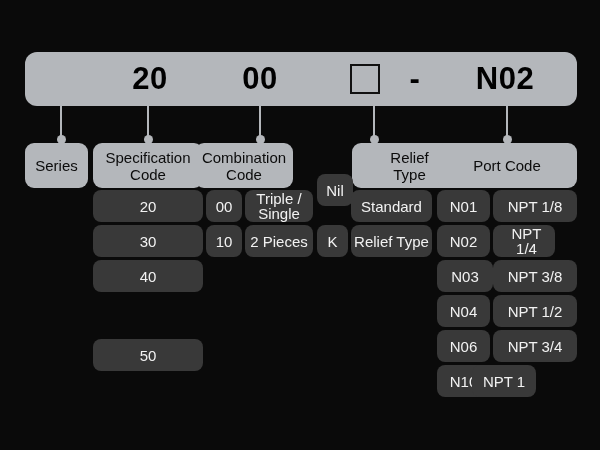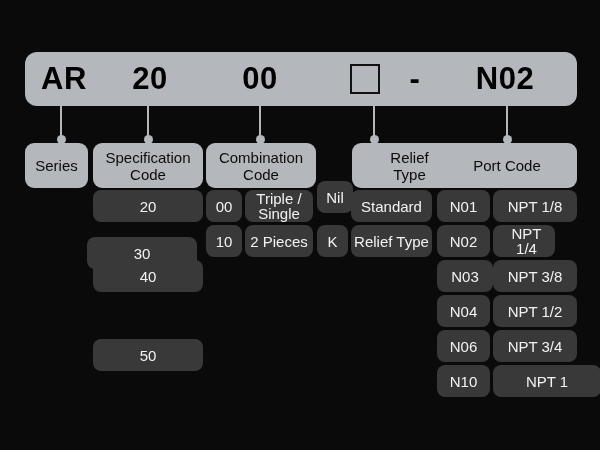--- a/index.html
+++ b/index.html
@@ -81,21 +81,20 @@
     white-space:pre-line;
   }
   .opt.two-line{ line-height:15px; }
 </style>
 </head>
 <body>
 
 <div id="stage">
 
   <div class="code-bar" id="code-bar">
-      <div class="code-seg" style="left: 0px; width: 78px;">AR</div>
       <div class="code-seg" style="left: 85px; width: 80px;">20</div>
       <div class="code-seg" style="left: 195px; width: 80px;">00</div>
       <div class="code-seg" style="left: 320px; width: 40px;">
         <span class="code-box"></span>
       </div>
       <div class="code-seg" style="left: 375px; width: 30px;">-</div>
       <div class="code-seg" style="left: 430px; width: 100px;">N02</div>
     </div>
 
   <div id="connectors">
@@ -108,48 +107,48 @@
       <div class="conn-line" style="left: 373px; top: 106px; height: 34px;"></div>
       <div class="conn-dot" style="left: 369.5px; top: 135px;"></div>
       <div class="conn-line" style="left: 506px; top: 106px; height: 34px;"></div>
       <div class="conn-dot" style="left: 502.5px; top: 135px;"></div>
     </div>
 
   <div id="headers">
       <div class="hdr" style="left: 25px; width: 63px;">Series</div>
       <div class="hdr" style="left: 93px; width: 110px;">Specification
 Code</div>
-      <div class="hdr" style="left: 206px; width: 110px;">Combination
+      <div class="hdr" style="left: 195px; width: 98px;">Combination
 Code</div>
       <div class="hdr" style="left: 317px; width: 115px; margin-left: 35px;">Relief
 Type</div>
       <div class="hdr" style="left: 437px; width: 140px;">Port Code</div>
     </div>
 
   <div id="options">
       <div class="opt" style="left: 93px; width: 110px; top: 190px;">20</div>
-      <div class="opt" style="left: 87px; width: 110px; top: 225px; margin-top: 12px;">30</div>
+      <div class="opt" style="left: 93px; width: 110px; top: 225px;">30</div>
       <div class="opt" style="left: 93px; width: 110px; top: 260px;">40</div>
       <div class="opt" style="left: 93px; width: 110px; top: 295px; margin-top: 44px;">50</div>
       <div class="opt" style="left: 206px; width: 36px; top: 190px;">00</div>
       <div class="opt two-line" style="left: 245px; width: 68px; top: 190px;">Triple /
 Single</div>
       <div class="opt" style="left: 206px; width: 36px; top: 225px;">10</div>
       <div class="opt two-line" style="left: 245px; width: 68px; top: 225px;">2 Pieces</div>
-      <div class="opt" style="left: 317px; width: 36px; top: 181px;">Nil</div>
+      <div class="opt" style="left: 317px; width: 36px; top: 174px;">Nil</div>
       <div class="opt two-line" style="left: 351px; width: 81px; top: 190px;">Standard</div>
       <div class="opt" style="left: 317px; width: 31px; top: 225px;">K</div>
       <div class="opt two-line" style="left: 351px; width: 81px; top: 225px;">Relief Type</div>
       <div class="opt" style="left: 437px; width: 53px; top: 190px;">N01</div>
       <div class="opt two-line" style="left: 493px; width: 84px; top: 190px; text-align: center;">NPT 1/8</div>
       <div class="opt" style="left: 437px; width: 53px; top: 225px;">N02</div>
       <div class="opt two-line" style="left: 493px; width: 62px; top: 225px; padding-left: 8px;">NPT 1/4</div>
       <div class="opt" style="left: 437px; width: 56px; top: 260px;">N03</div>
       <div class="opt two-line" style="left: 493px; width: 84px; top: 260px;">NPT 3/8</div>
       <div class="opt" style="left: 437px; width: 53px; top: 295px;">N04</div>
       <div class="opt two-line" style="left: 493px; width: 84px; top: 295px;">NPT 1/2</div>
       <div class="opt" style="left: 437px; width: 53px; top: 330px;">N06</div>
       <div class="opt two-line" style="left: 493px; width: 84px; top: 330px;">NPT 3/4</div>
       <div class="opt" style="left: 437px; width: 53px; top: 365px;">N10</div>
-      <div class="opt two-line" style="left: 493px; width: 108px; top: 365px;">NPT 1</div>
+      <div class="opt two-line" style="left: 472px; width: 64px; top: 365px;">NPT 1</div>
     </div>
 
 </div>
 
 </body></html>

